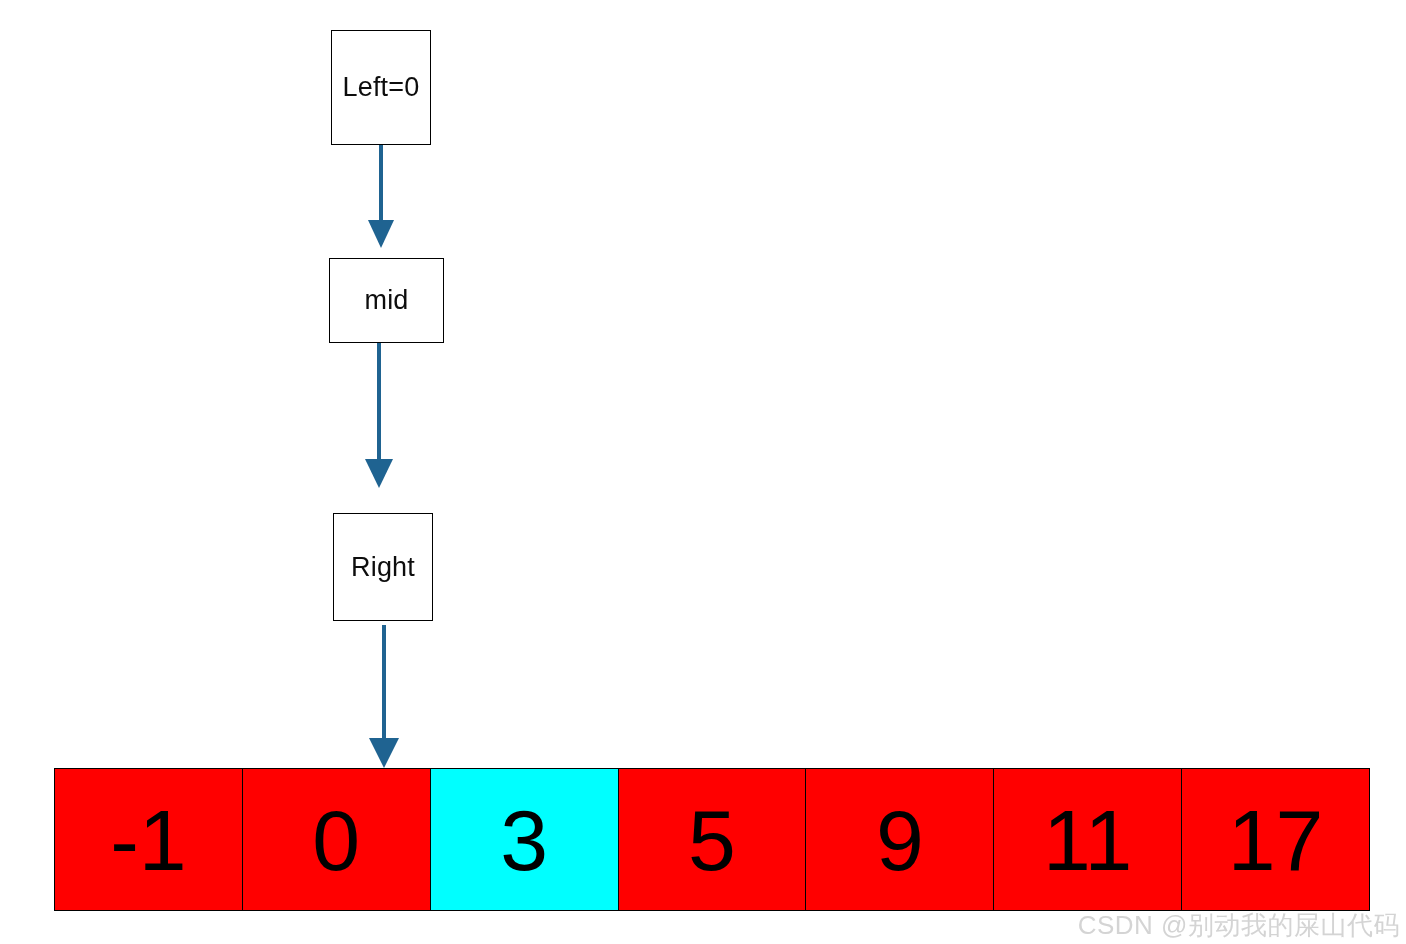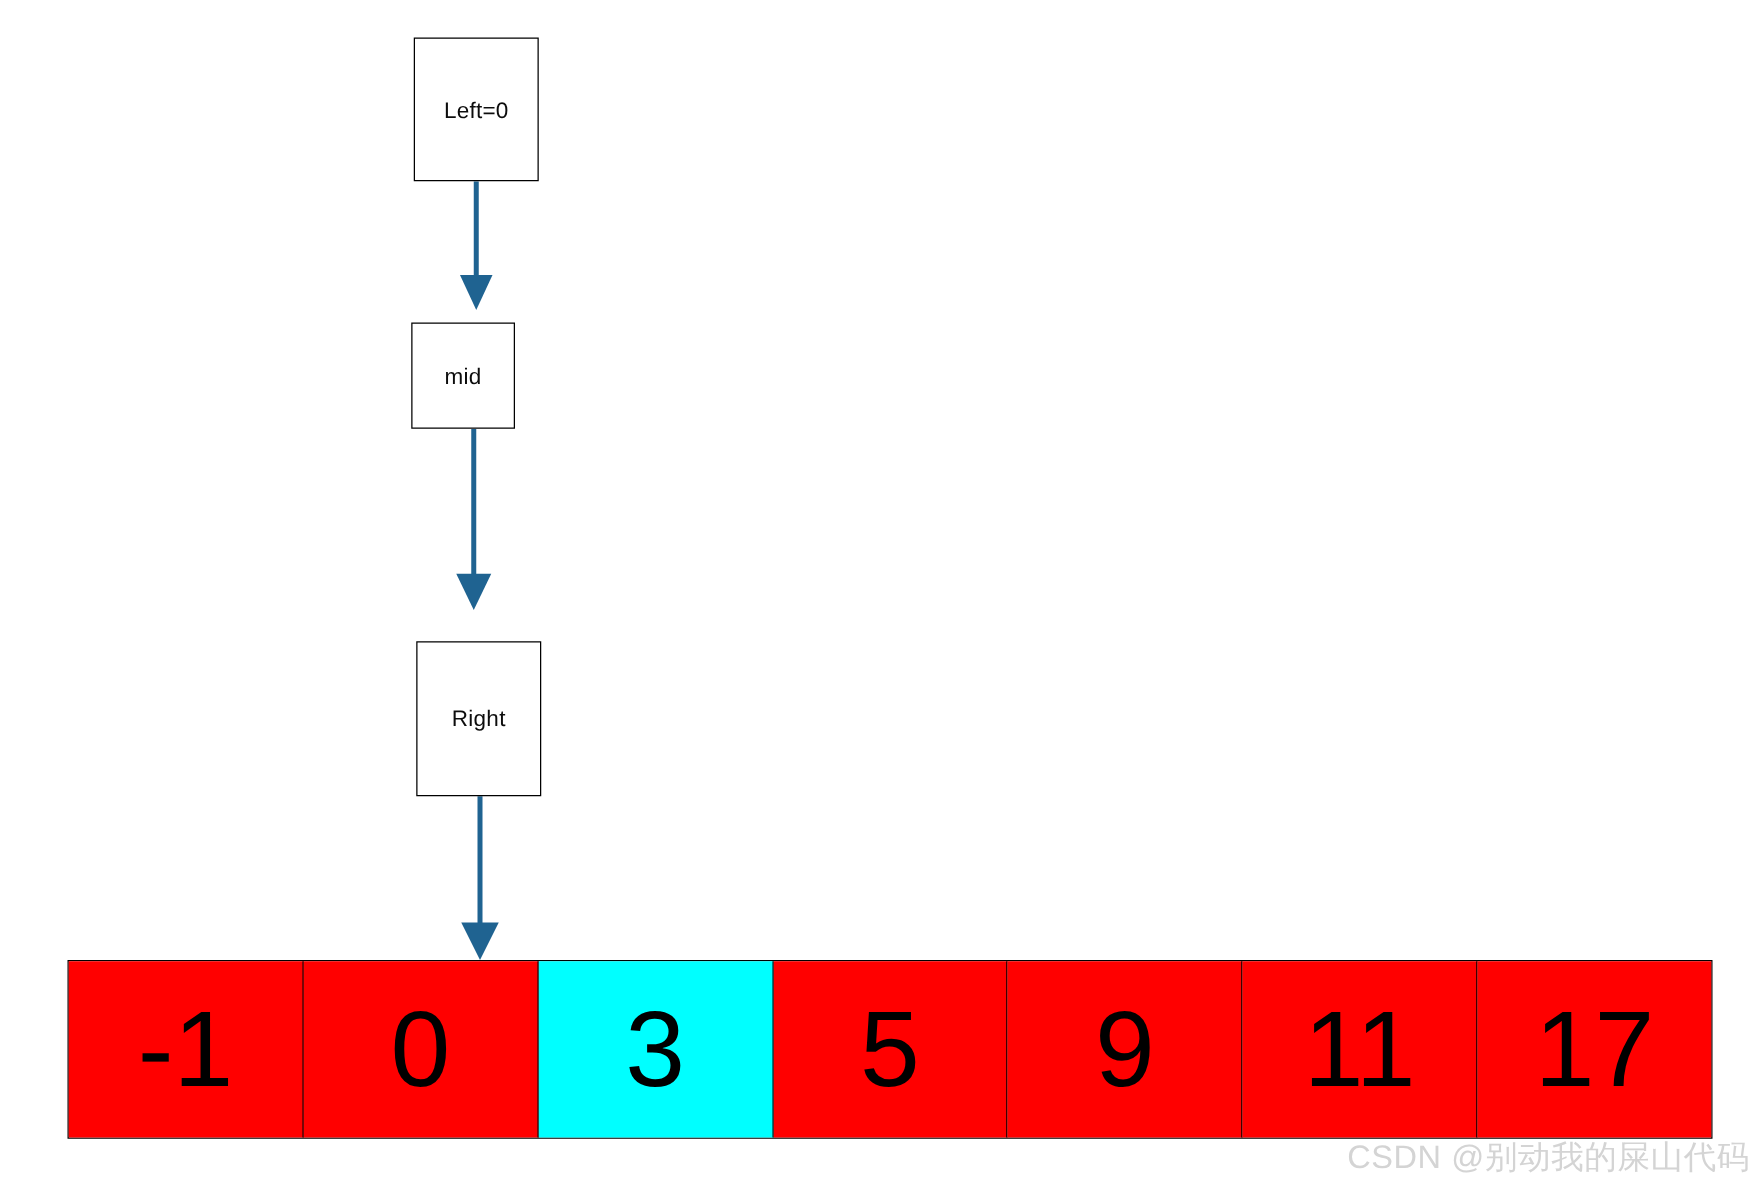--- a/index.html
+++ b/index.html
@@ -22,29 +22,29 @@
   .node-box {
     position: absolute;
     box-sizing: border-box;
     background: #ffffff;
     border: 1.6px solid #000000;
     display: flex;
     align-items: center;
     justify-content: center;
   }
   .node-label {
-    font-size: 18px;
+    font-size: 27px;
     color: #0d0d0d;
     line-height: 1;
     letter-spacing: 0.2px;
     white-space: nowrap;
   }
   #box-left  { left: 331px; top: 30px;  width: 100px; height: 115px; }
-  #box-mid   { left: 329px; top: 258px; width: 83px; height: 85px;  }
-  #box-right { left: 333px; top: 513px; width: 100px; height: 124px; }
+  #box-mid   { left: 329px; top: 258px; width: 115px; height: 85px;  }
+  #box-right { left: 333px; top: 513px; width: 100px; height: 108px; }
 
   
   #connectors {
     position: absolute;
     left: 0;
     top: 0;
     width: 1406px;
     height: 944px;
     pointer-events: none;
   }

